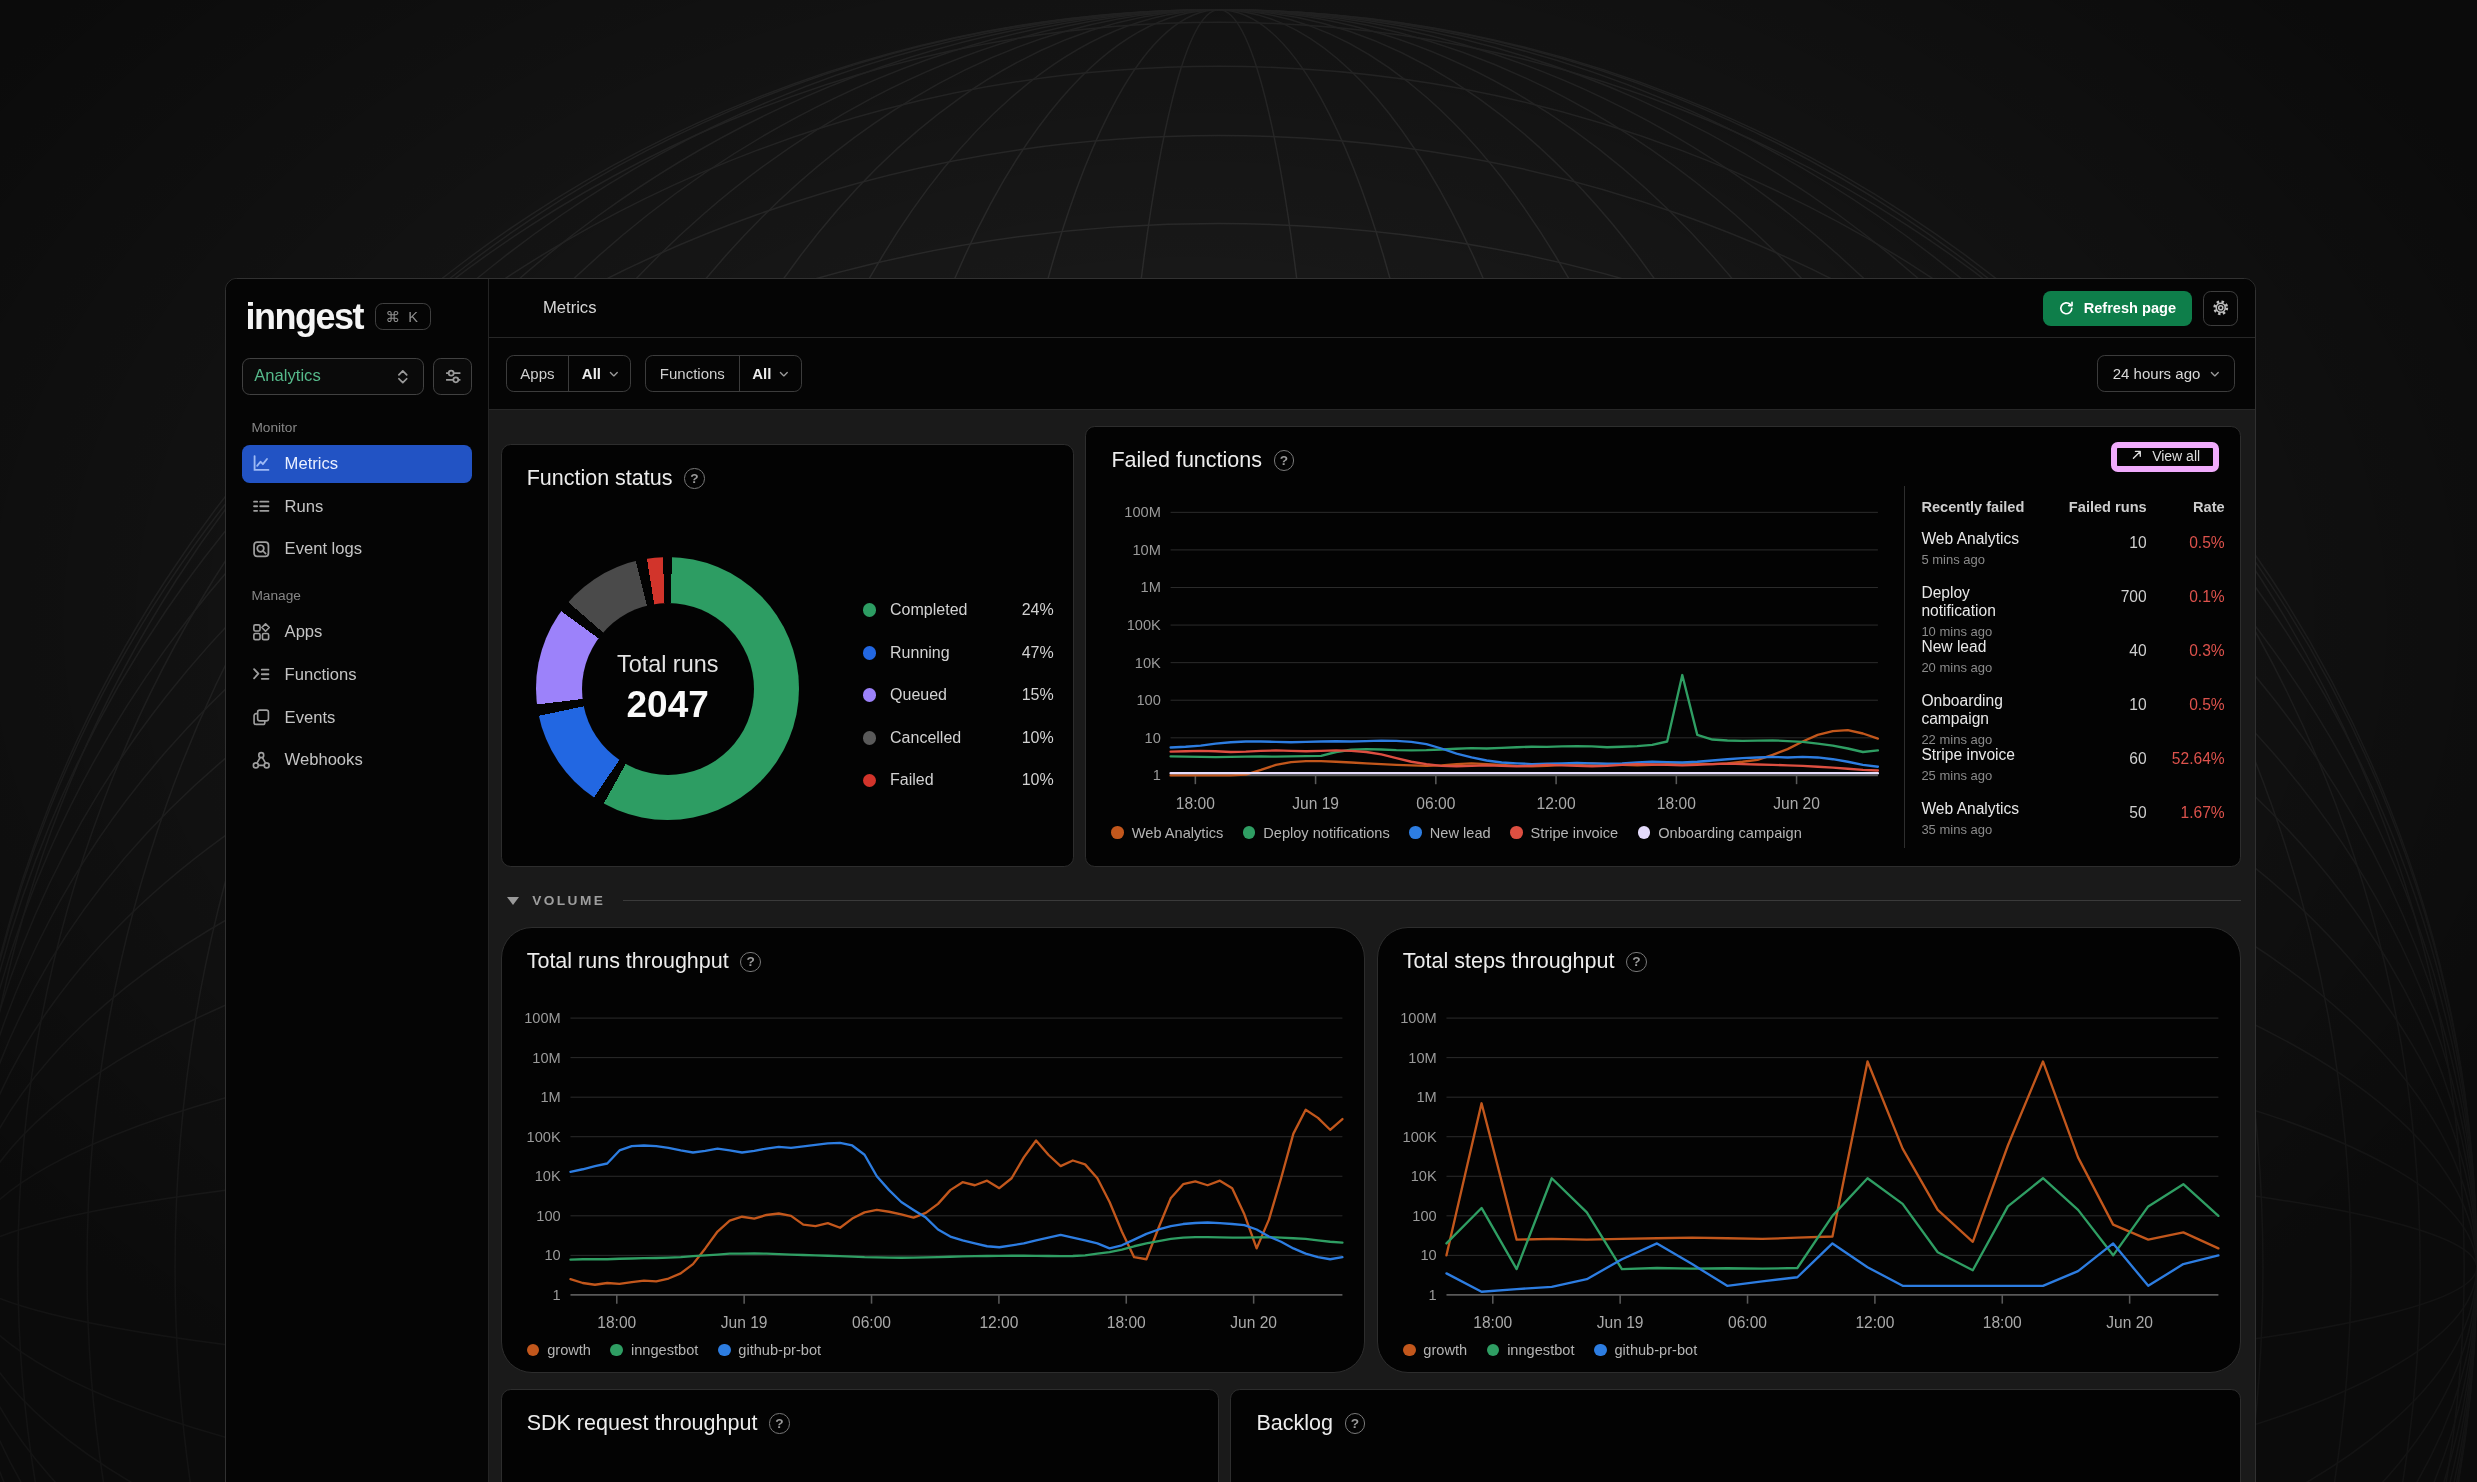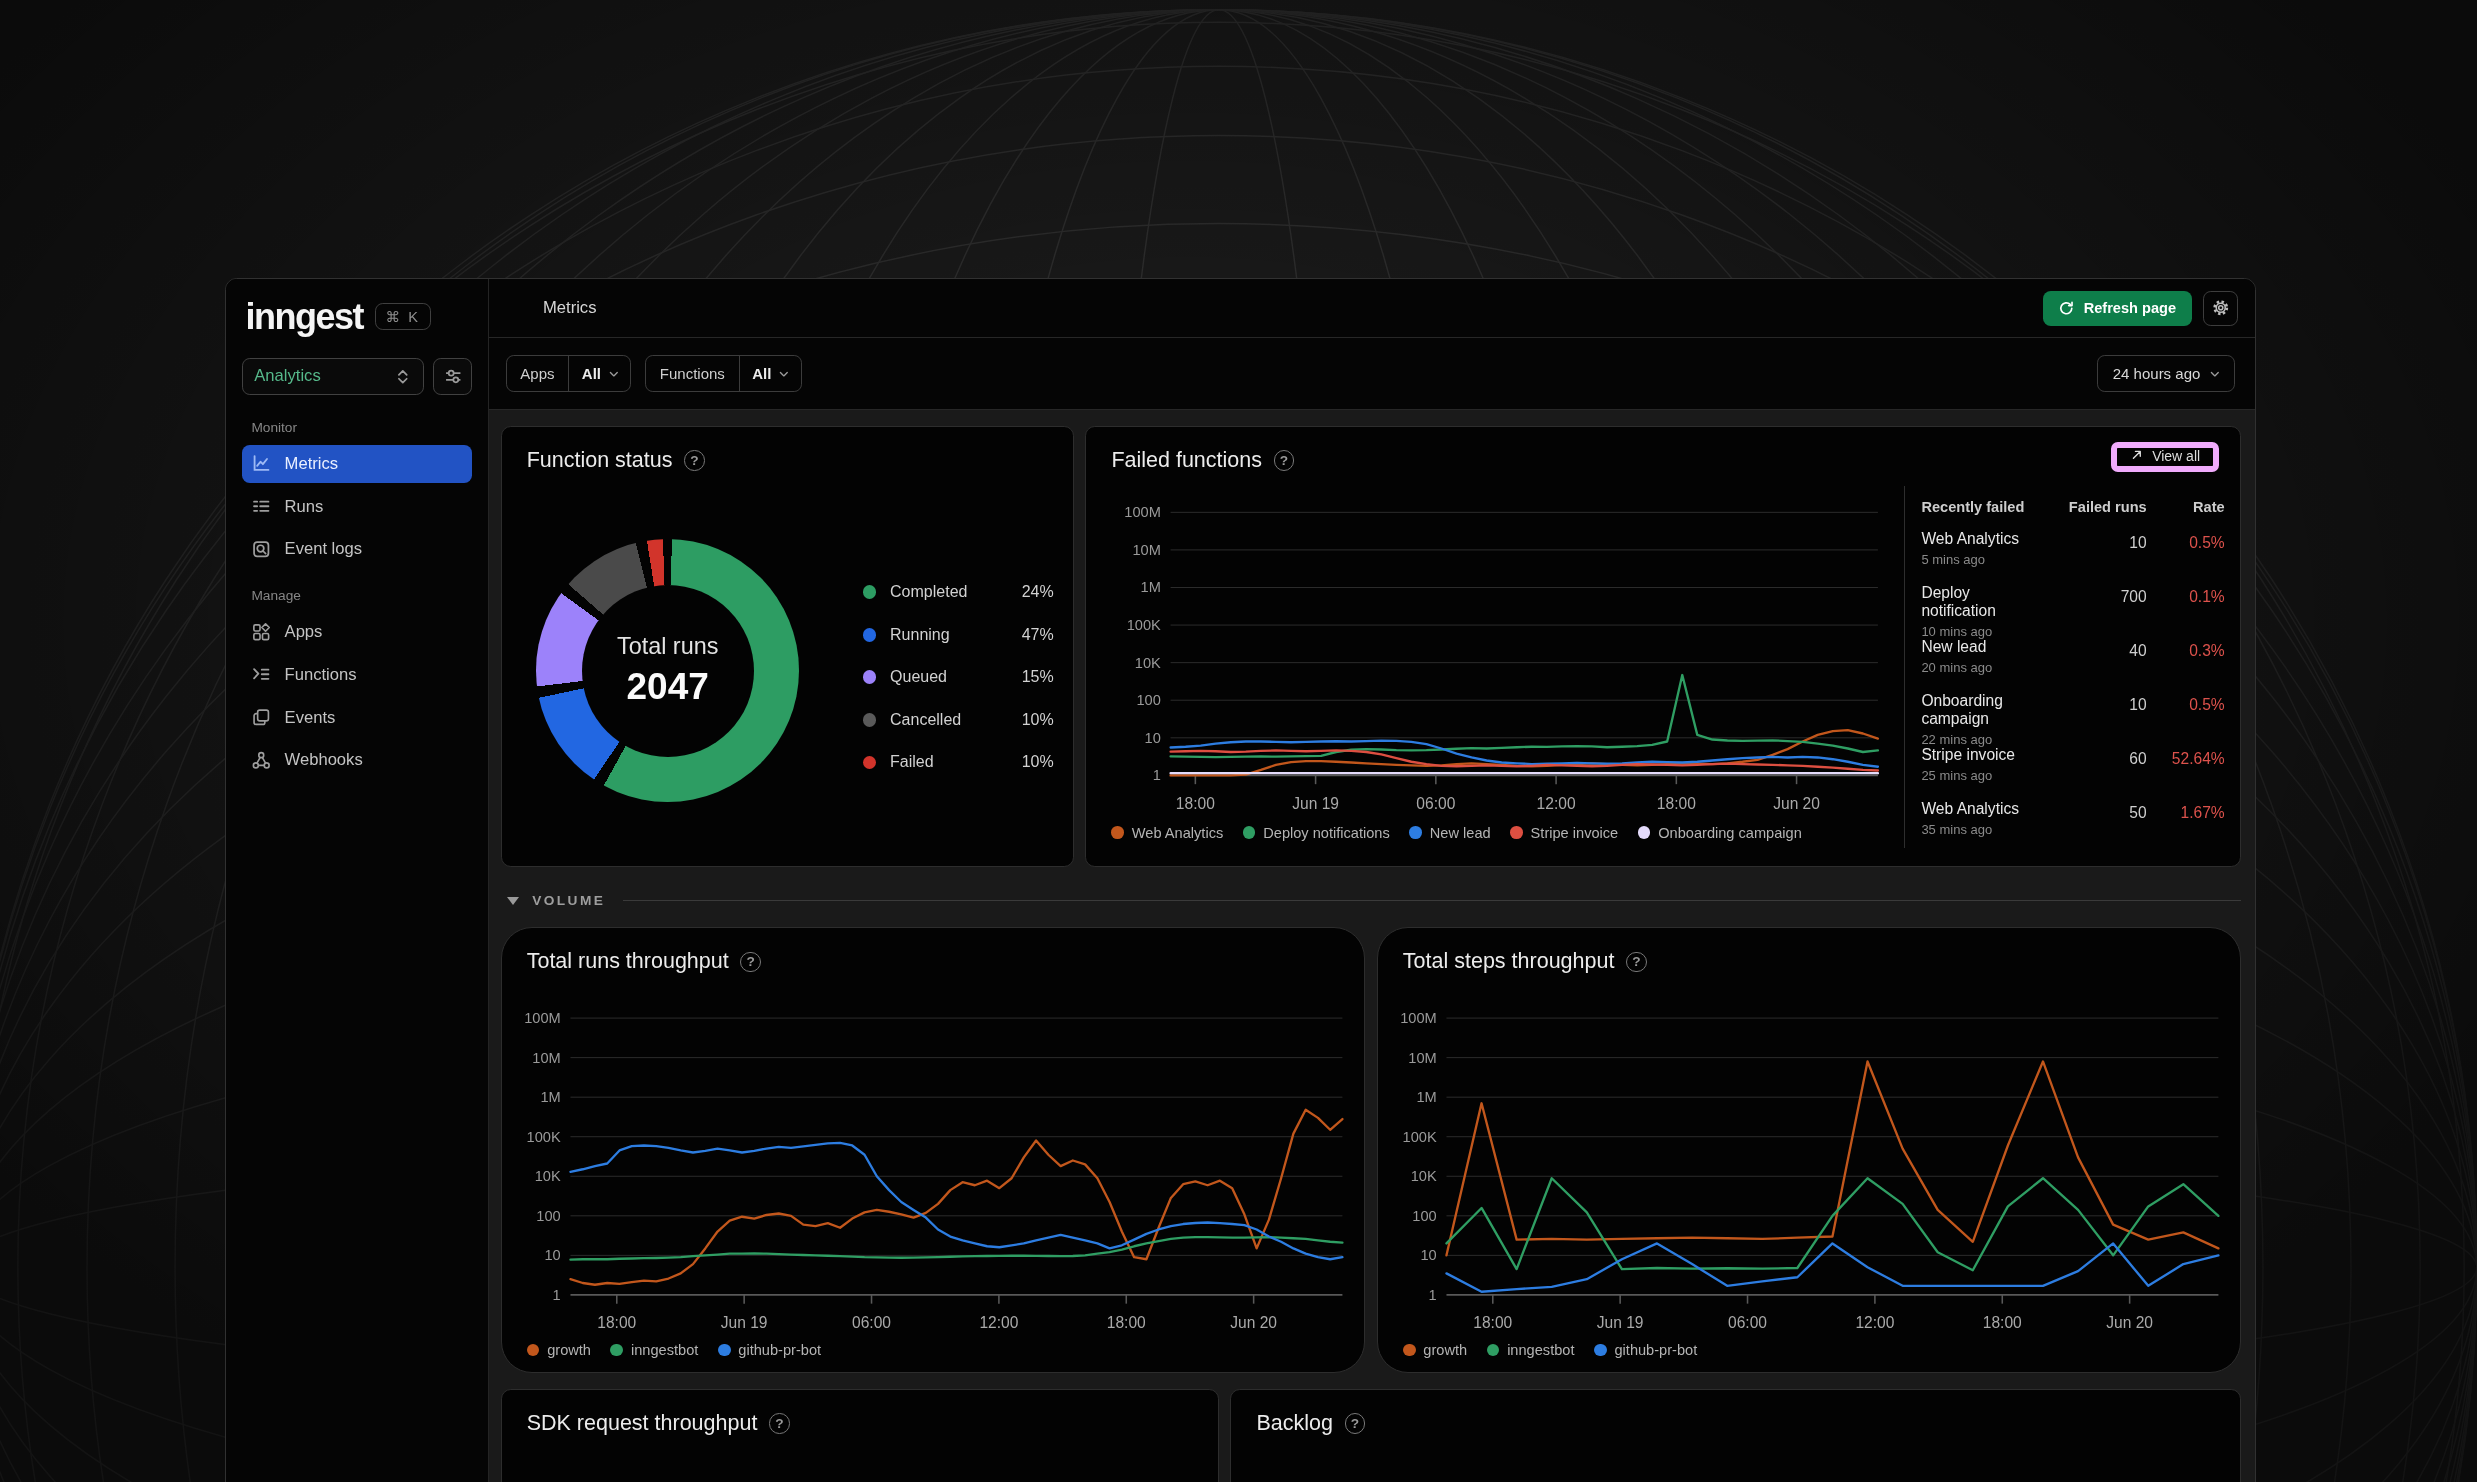--- a/index.html
+++ b/index.html
@@ -60,21 +60,21 @@
   .section-label{font-size:13.7px;color:#9e9e9e;letter-spacing:2.4px;font-weight:600;}
   .section-line{flex:1;border-top:1px solid #3a3a3a;margin-left:17.6px;}
   .row{display:flex;gap:11.7px;}
   .card{background:#030303;border:1px solid #2d2d2d;border-radius:9.8px;position:relative;}
   .card-title{position:absolute;left:25px;top:21.5px;display:flex;align-items:center;gap:11.7px;
     font-size:21.5px;color:#ececec;}
   .qmark{width:20.5px;height:20.5px;border:1.5px solid #787878;border-radius:50%;color:#9a9a9a;
     font-size:13.7px;display:flex;align-items:center;justify-content:center;font-weight:700;}
   
   .row-overview{height:441px;margin-bottom:17.6px;}
-  .card-status{width:573px;flex:0 0 573px;}
+  .card-status{width:573px;flex:0 0 573px;margin-top:18px;}
   .donut{position:absolute;left:34px;top:112px;width:263px;height:263px;border-radius:50%;}
   .donut-hole{position:absolute;left:46px;top:46px;width:172px;height:172px;border-radius:50%;
     background:#030303;display:flex;flex-direction:column;align-items:center;justify-content:center;gap:5.9px;}
   .donut-hole .cl{font-size:23.4px;color:#e3e3e3;}
   .donut-hole .cv{font-size:37px;font-weight:600;color:#fafafa;}
   .status-legend{position:absolute;left:361px;top:152px;width:191px;}
   .sl-row{display:flex;align-items:center;margin-bottom:15.6px;height:27px;}
   .sl-dot{width:13.7px;height:13.7px;border-radius:50%;margin-right:13.7px;flex:0 0 auto;}
   .sl-name{font-size:16px;color:#d2d2d2;flex:1;}
   .sl-pct{font-size:16px;color:#d2d2d2;}

